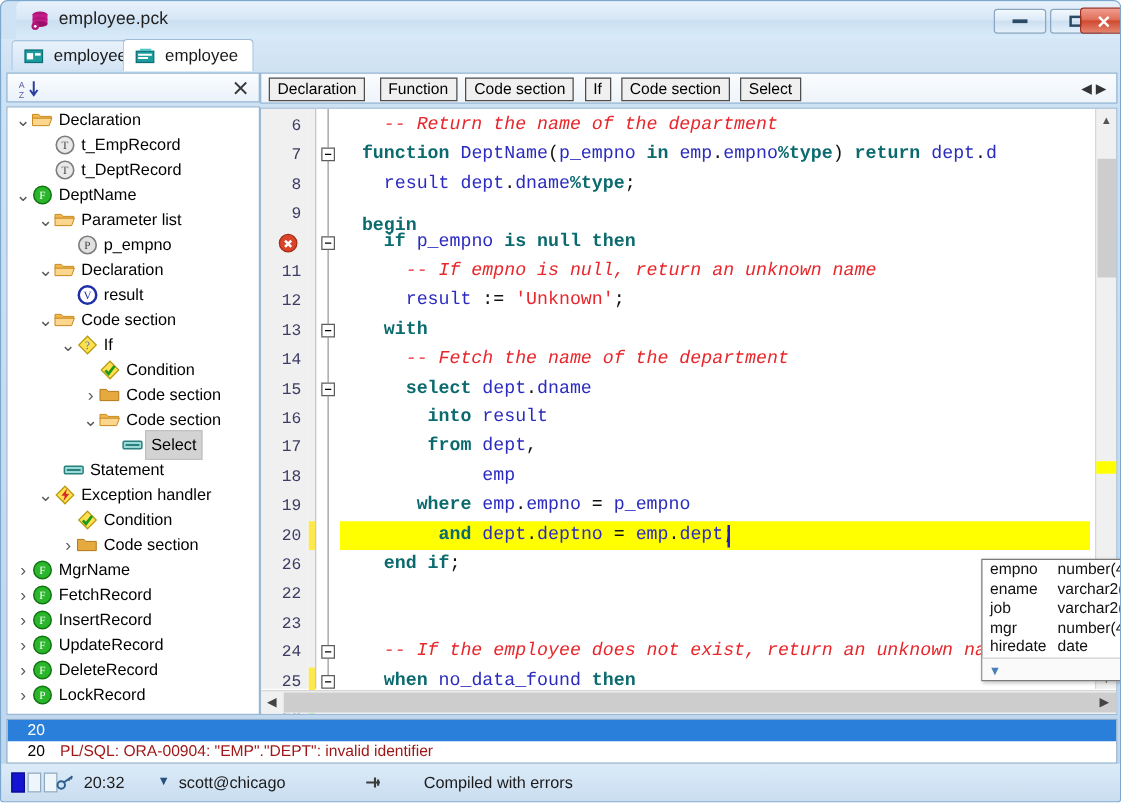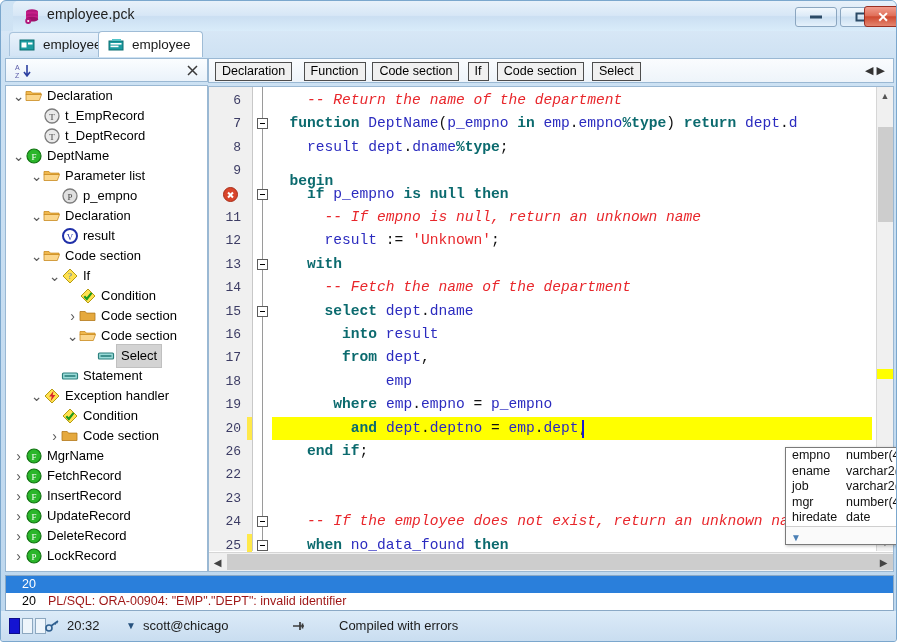--- a/index.html
+++ b/index.html
@@ -461,21 +461,21 @@
         <div class="tn sel" style="padding-left: 78px;">
           <span class="exp none"></span>
           <span class="ico">
             <svg class="i" width="18" height="18" viewBox="0 0 18 18">
     <rect x="1.5" y="6" width="15" height="6" rx="1" fill="#9adbd8" stroke="#2b7f7c" stroke-width="1.2"></rect>
     <rect x="3.5" y="8.2" width="11" height="1.6" fill="#2b7f7c"></rect>
             </svg>
           </span>
           <span class="lbl">Select</span>
         </div>
-        <div class="tn" style="padding-left: 42px;">
+        <div class="tn" style="padding-left: 31px;">
           <span class="exp none"></span>
           <span class="ico">
             <svg class="i" width="18" height="18" viewBox="0 0 18 18">
               <rect x="1.5" y="6" width="15" height="6" rx="1" fill="#9adbd8" stroke="#2b7f7c" stroke-width="1.2"></rect>
                 <rect x="3.5" y="8.2" width="11" height="1.6" fill="#2b7f7c"></rect>
             </svg>
           </span>
           <span class="lbl">Statement</span>
         </div>
         <div class="tn" style="padding-left: 24px;">

